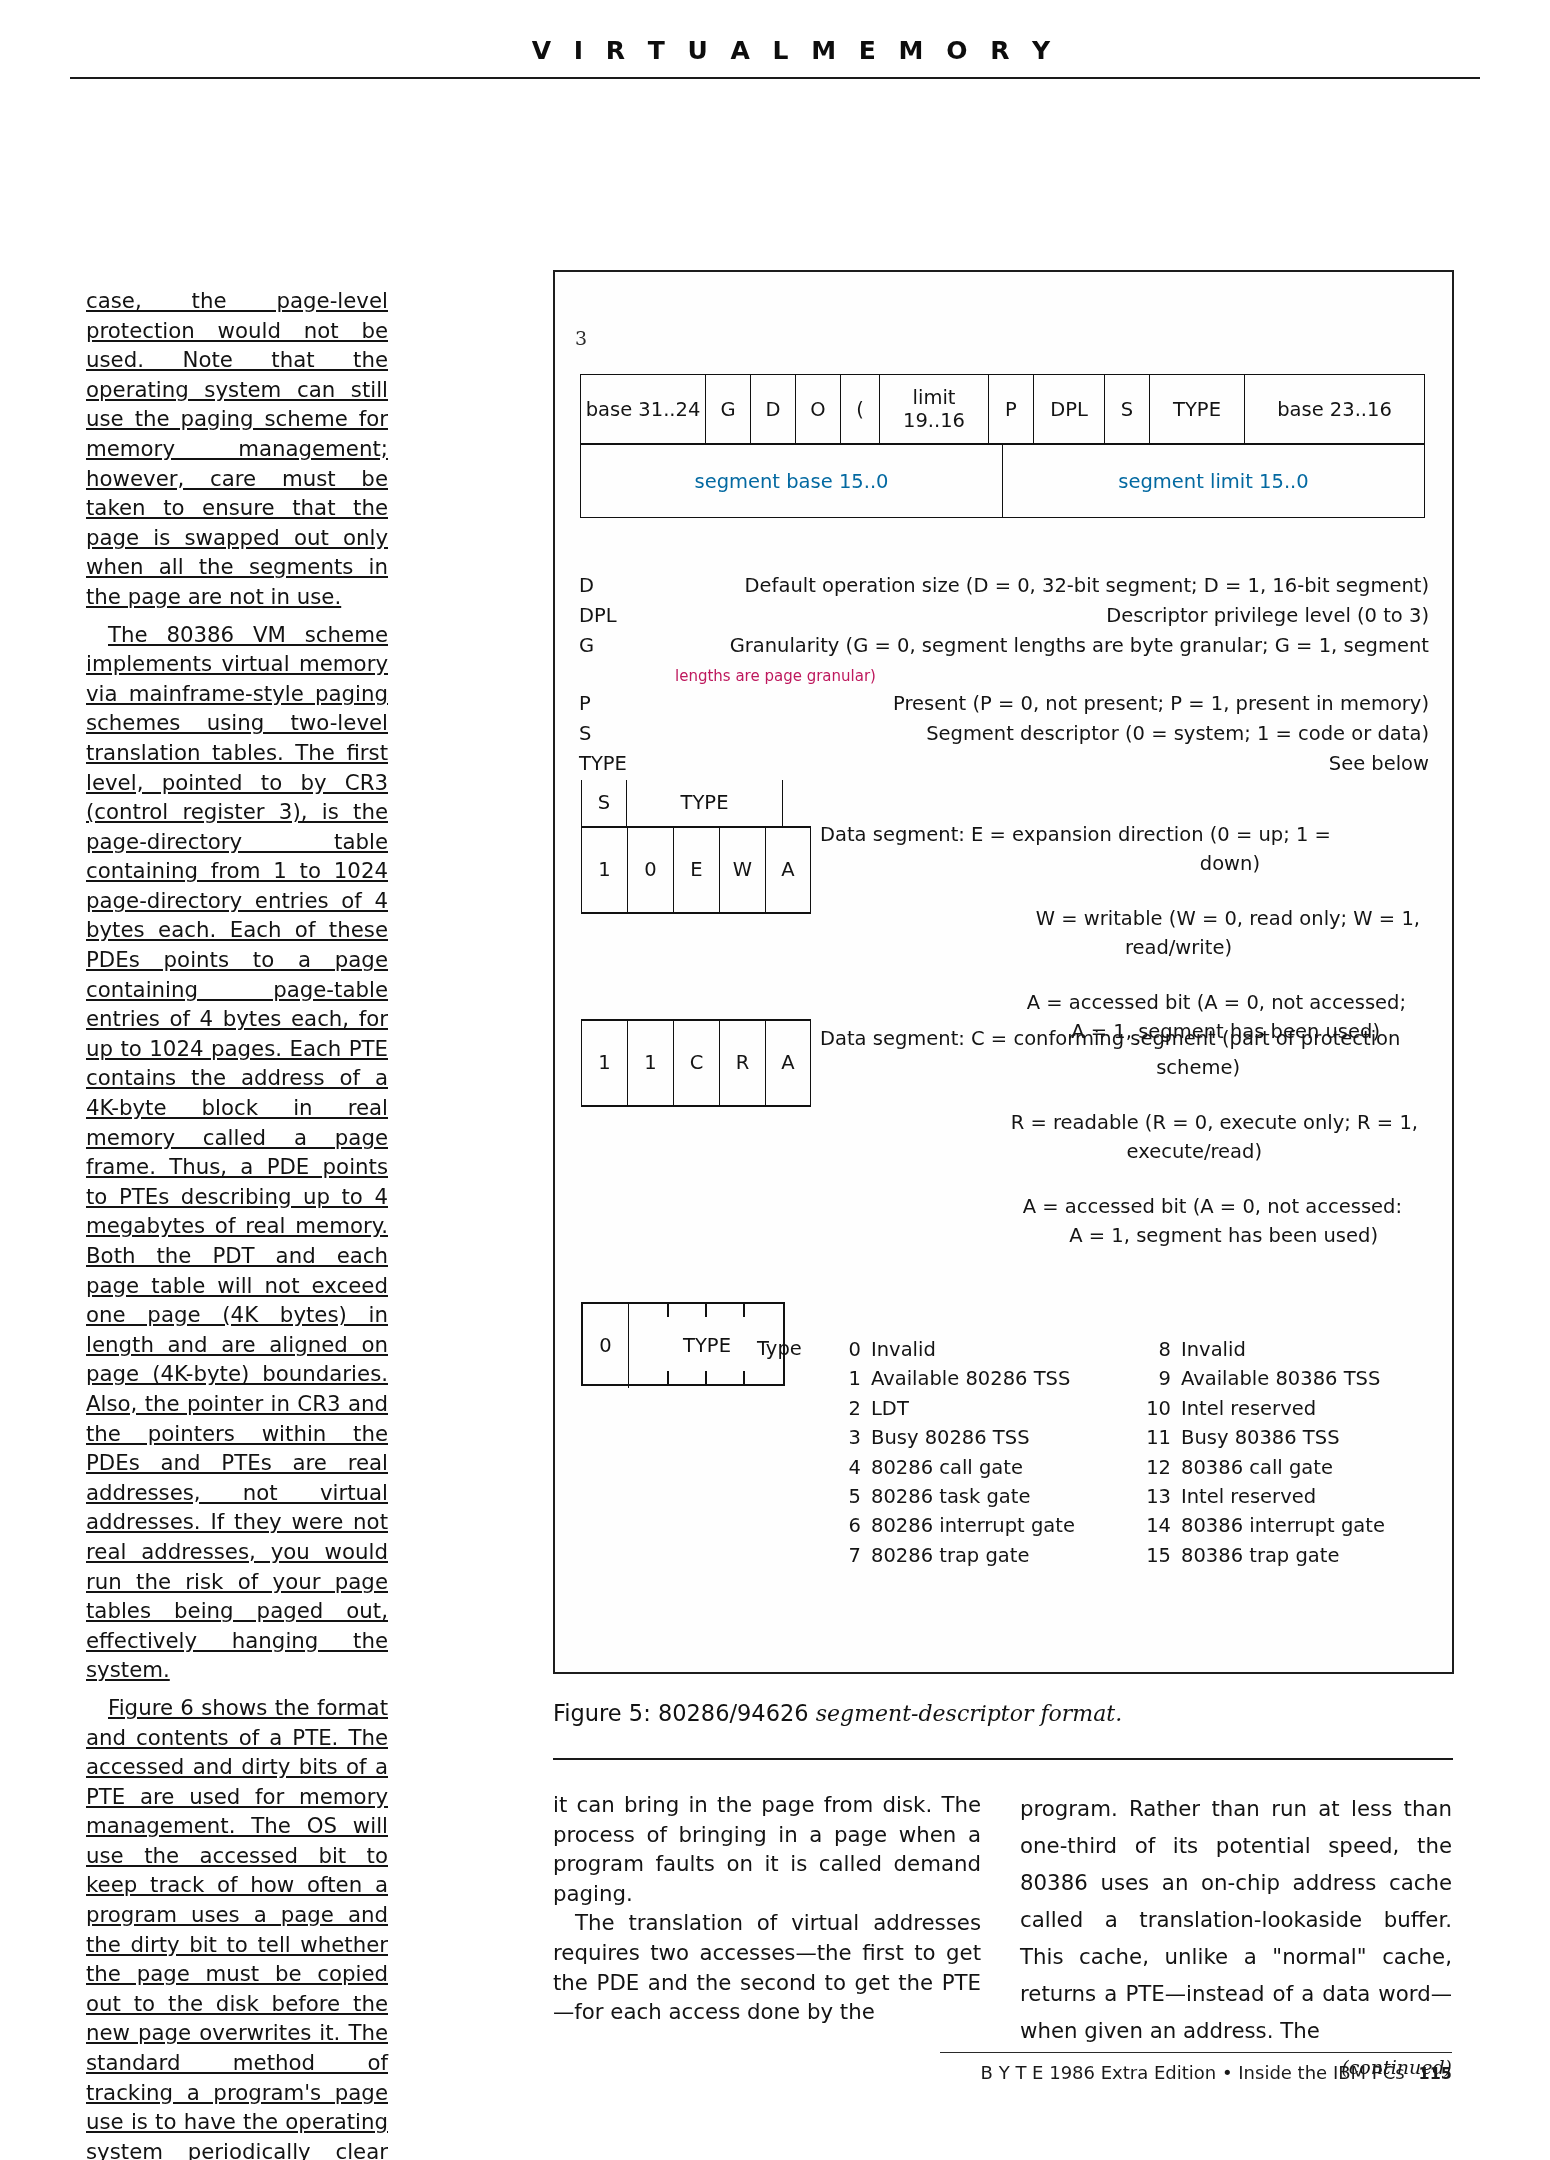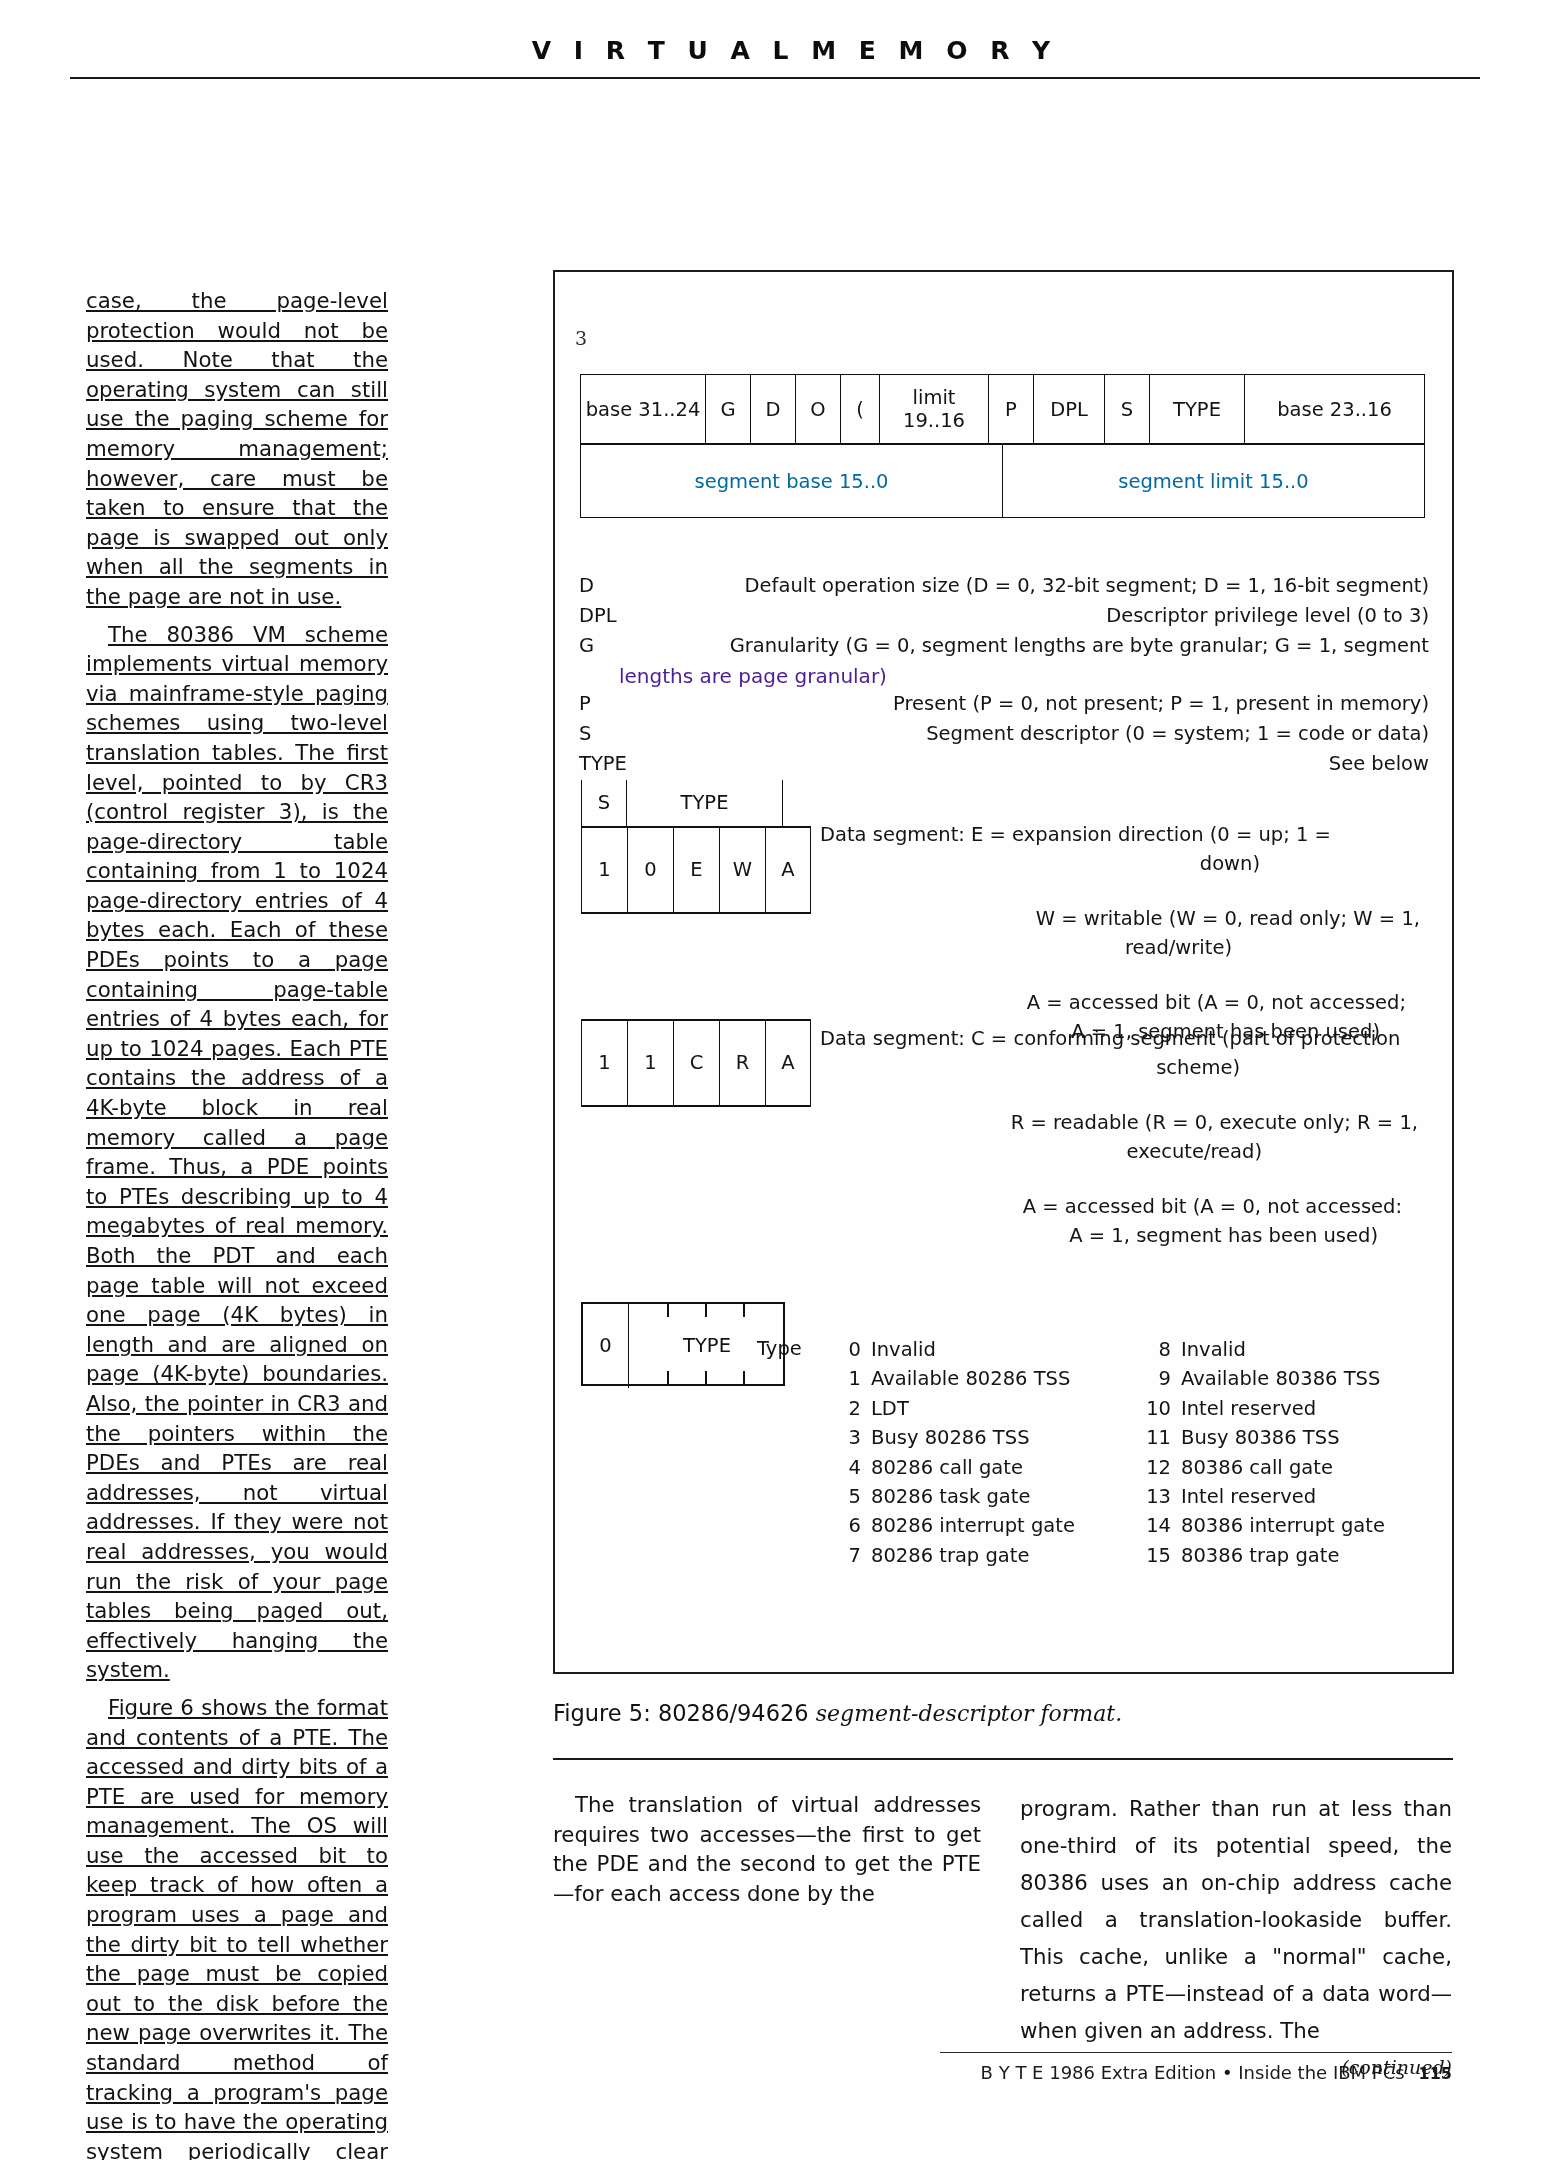--- a/index.html
+++ b/index.html
@@ -134,24 +134,24 @@
   }
   .legend-desc {
     flex: 1 1 auto;
     font-family: "DejaVu Sans", sans-serif;
     font-size: 19.5px;
     color: #141414;
     line-height: 28px;
     text-align: right;
   }
   .legend-cont {
-    margin-left: 40px;
-    font-family: "DejaVu Sans", sans-serif;
-    font-size: 20px;
-    color: #4c1d95;
+    margin-left: 96px;
+    font-family: "DejaVu Sans", sans-serif;
+    font-size: 15px;
+    color: #be185d;
     line-height: 28px;
   }
 
   
   .bitblock {
     position: absolute;
   }
   .bit-head {
     display: flex;
     height: 46px;
@@ -532,20 +532,21 @@
     </div>
 
   </div>
 
   <div id="figure-caption">
     <span>Figure 5: 80286/94626 </span><span class="cap-it">segment-descriptor format.</span>
   </div>
   <div id="caption-rule"></div>
 
   <div id="bottom-col-mid">
+    <p>it can bring in the page from disk. The process of bringing in a page when a program faults on it is called demand paging.</p>
     <p class="indent">The translation of virtual addresses requires two accesses—the first to get the PDE and the second to get the PTE—for each access done by the</p>
   </div>
 
   <div id="bottom-col-right">
     <p>program. Rather than run at less than one-third of its potential speed, the 80386 uses an on-chip address cache called a translation-lookaside buffer. This cache, unlike a "normal" cache, returns a PTE—instead of a data word—when given an address. The</p>
     <span class="cont-note">(continued)</span>
   </div>
 
   <div id="footer-rule"></div>
   <div id="page-footer">

